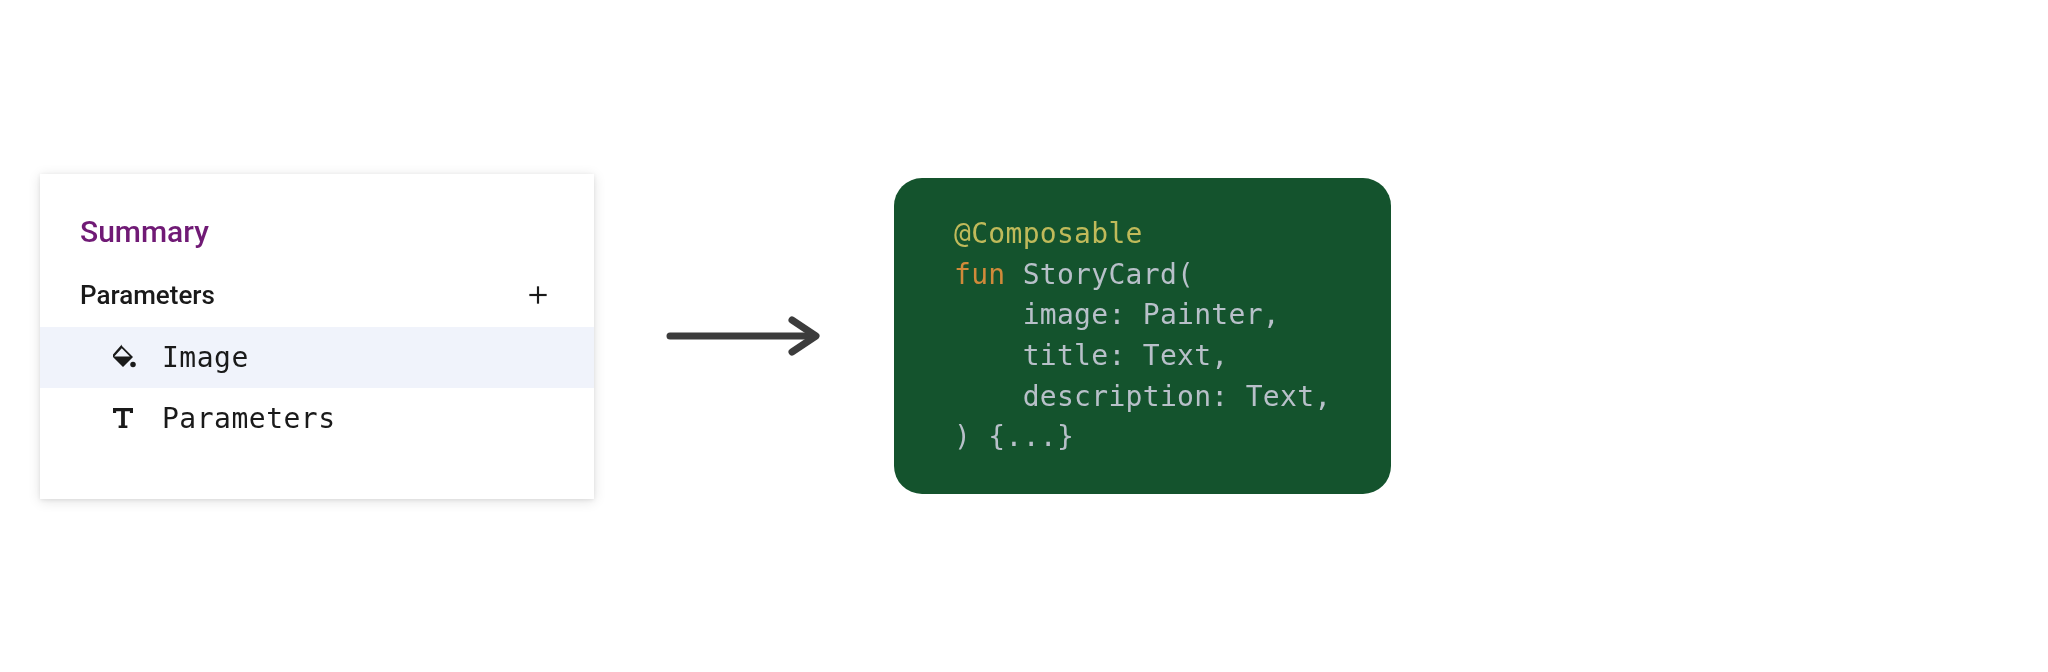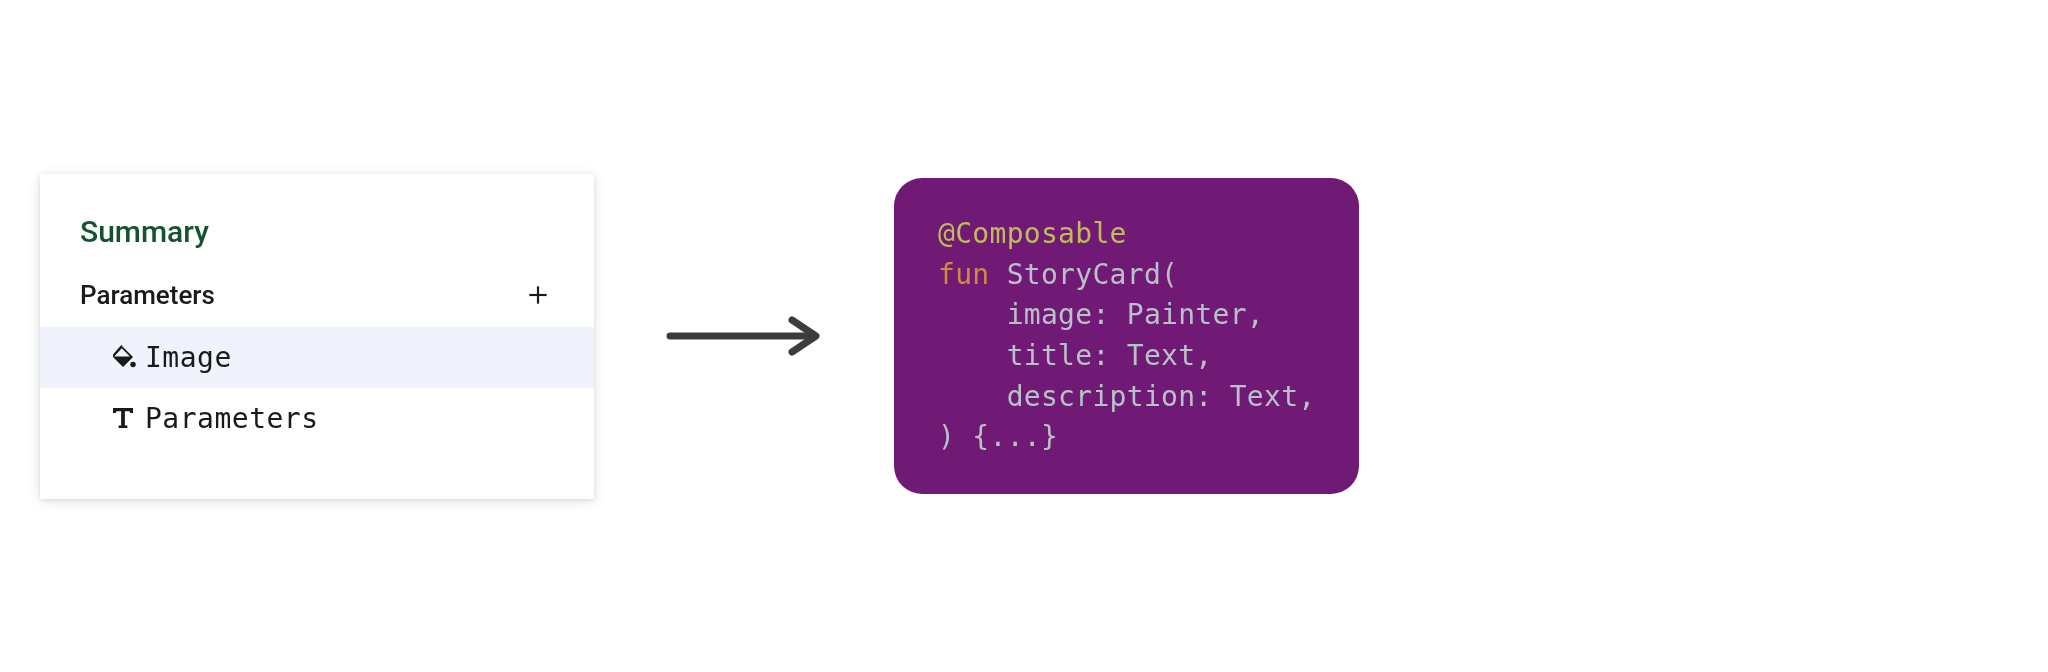--- a/index.html
+++ b/index.html
@@ -15,21 +15,21 @@
     }
     .panel {
       width: 554px;
       background: #ffffff;
       box-shadow: 0 2px 12px rgba(0,0,0,0.12), 0 1px 4px rgba(0,0,0,0.08);
       padding: 40px 0 50px 0;
     }
     .panel-heading {
       font-size: 30px;
       font-weight: 500;
-      color: #14532d;
+      color: #701a75;
       padding: 0 40px;
       margin-bottom: 30px;
     }
     .section-header {
       display: flex;
       align-items: center;
       justify-content: space-between;
       padding: 0 40px;
       margin-bottom: 16px;
     }
@@ -49,21 +49,21 @@
       border: none;
     }
     .plus-btn svg {
       width: 26px;
       height: 26px;
     }
     .param-item {
       display: flex;
       align-items: center;
       padding: 14px 40px;
-      gap: 7px;
+      gap: 24px;
       cursor: pointer;
     }
     .param-item.selected {
       background: #f0f3fb;
     }
     .param-icon {
       width: 30px;
       height: 30px;
       display: flex;
       align-items: center;
@@ -80,23 +80,23 @@
       margin-left: 70px;
       margin-right: 70px;
       display: flex;
       align-items: center;
     }
     .arrow-container svg {
       width: 160px;
       height: 40px;
     }
     .code-block {
-      background: #701a75;
+      background: #14532d;
       border-radius: 28px;
-      padding: 36px 44px;
+      padding: 36px 60px;
       font-family: "SF Mono", "Menlo", "Monaco", "Consolas", monospace;
       font-size: 28px;
       line-height: 1.45;
       color: #b8c0c9;
       white-space: pre;
       letter-spacing: 0.3px;
     }
     .tok-annotation { color: #c0ba5a; }
     .tok-keyword { color: #d18a3a; }
     .tok-default { color: #b8c0c9; }

